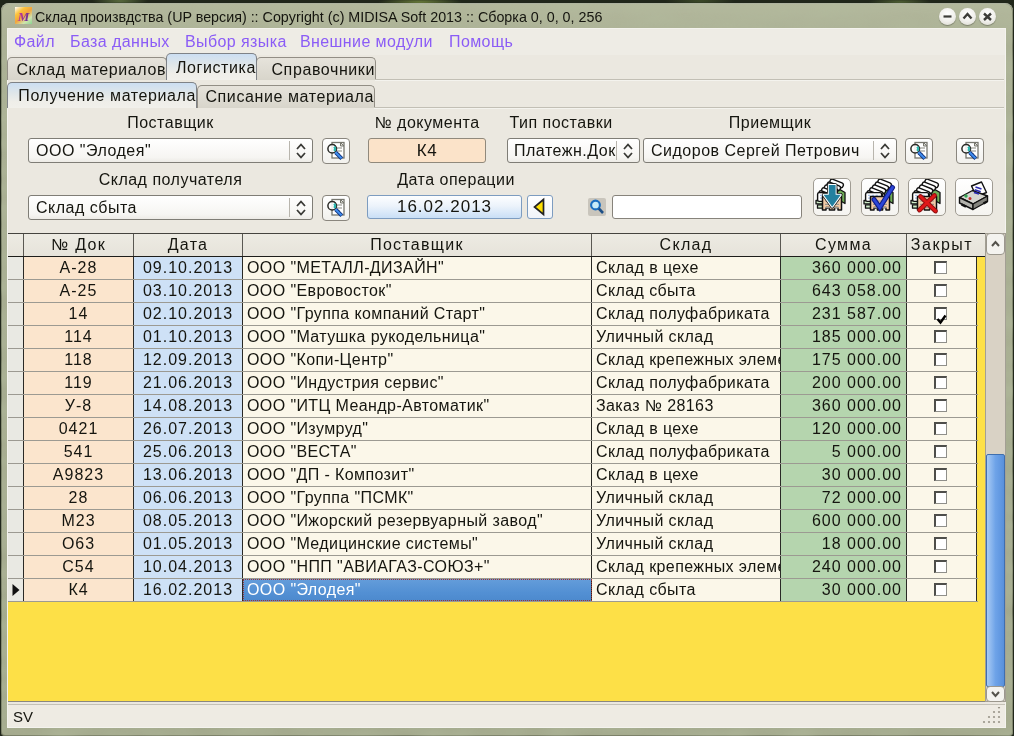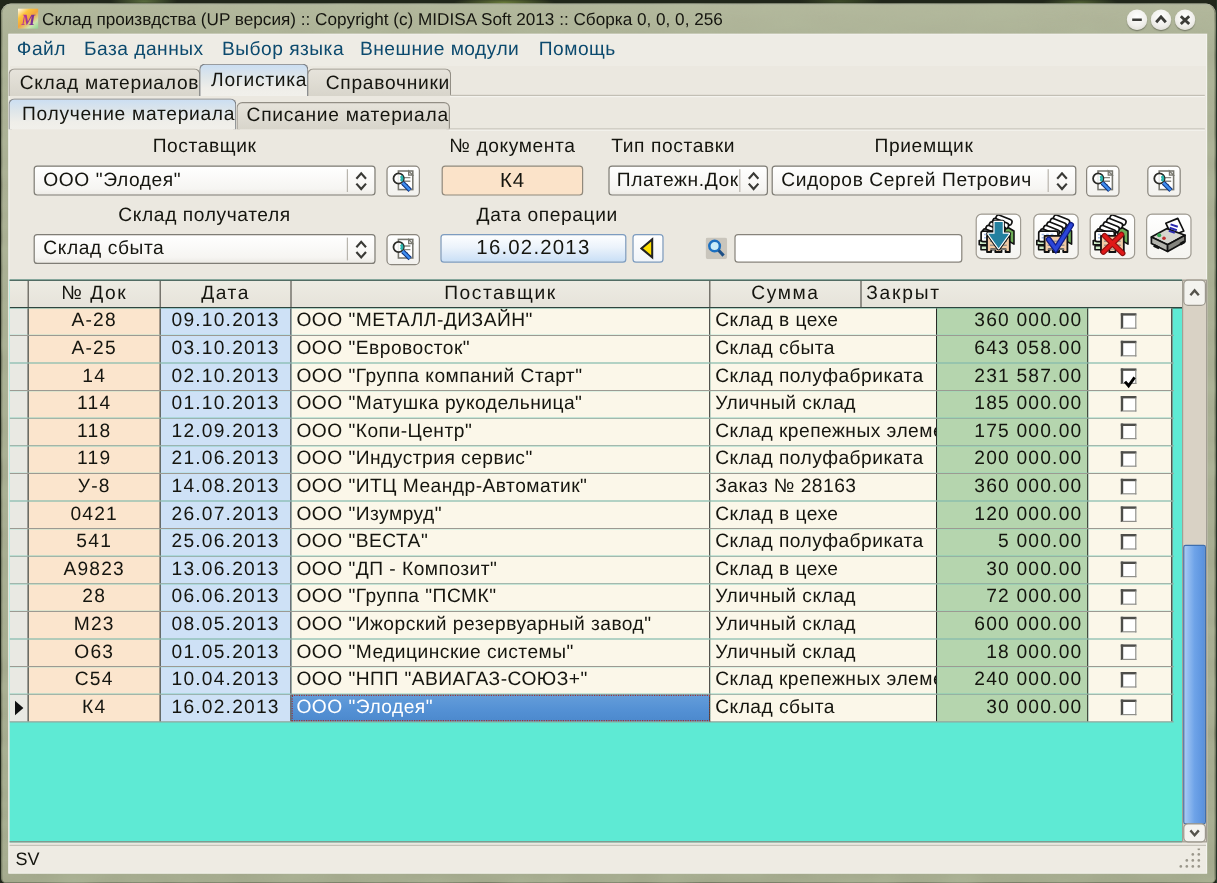--- a/index.html
+++ b/index.html
@@ -20,21 +20,21 @@
   font-size:14.3px; letter-spacing:0px; color:#15150f; white-space:nowrap; }
 #appicon { position:absolute; left:14px; top:4px; width:17px; height:17px; }
 .wbtn { position:absolute; top:5px; width:17px; height:17px; border-radius:50%;
   background:radial-gradient(circle at 50% 35%, #ffffff 0%, #f0efeb 55%, #d5d3cb 100%);
   box-shadow:0 1px 1px rgba(0,0,0,.3); }
 #client { position:absolute; left:6px; top:25px; width:999px; height:700px;
   background:#ebe8e0; box-shadow: inset 0 0 0 1px #f4f3ee; }
 
 
 #menubar { position:absolute; left:1px; top:1px; width:997px; height:26px; background:#eeece5;
-  font-size:16px; letter-spacing:0.4px; color:#0c4a6e; }
+  font-size:16px; letter-spacing:0.4px; color:#8b5cf6; }
 #menubar span { position:absolute; top:4px; }
 
 
 .tab { position:absolute; font-size:16px; letter-spacing:0.6px; color:#15150f; text-align:right;
   border:1px solid #928e85; border-bottom:none; border-radius:5px 5px 0 0;
   background:linear-gradient(180deg,#e6e3db 0%, #d8d5cb 100%); }
 .tab.active { background:linear-gradient(180deg,#cbdef2 0%, #dfe6e9 40%, #efeee9 75%, #f1f0eb 100%);
   border-color:#7e8287; z-index:2; }
 
 
@@ -55,21 +55,21 @@
   border:1px solid #7d9cc0; border-radius:3px; font-size:17px; letter-spacing:1px; text-align:center;
   line-height:22px; color:#15150f; }
 #dbtn { position:absolute; left:520px; top:167px; width:26px; height:24px;
   border:1px solid #7d9cc0; border-radius:3px; background:linear-gradient(180deg,#ffffff,#f0f4f9); }
 #search { position:absolute; left:605px; top:167px; width:190px; height:24px;
   background:#fff; border:1px solid #87837b; border-radius:3px; }
 .bigbtn { position:absolute; top:150px; width:38px; height:38px; border:1px solid #a09c93;
   border-radius:5px; background:linear-gradient(180deg,#ffffff 0%, #f5f4f0 100%); }
 
 
-#grid { position:absolute; left:1px; top:205px; width:977px; height:469px; background:#5eead4;
+#grid { position:absolute; left:1px; top:205px; width:977px; height:469px; background:#fde047;
   border-top:1px solid #45443f; border-bottom:1px solid #8a877e; overflow:hidden; }
 .hrow { display:flex; height:23px; background:linear-gradient(180deg,#edebe3 0%, #e6e3da 100%); border-bottom:1px solid #1d1d1a; }
 .hrow .c { border-right:1px solid #5a5852; font-size:16px; letter-spacing:1.3px; line-height:22px;
   text-align:center; color:#15150f; overflow:hidden; white-space:nowrap; }
 .h-clo { letter-spacing:1.5px !important; }
 .drow { display:flex; height:23px; width:970px; border-bottom:1px solid #9c9a92; }
 .drow .c { border-right:1px solid #2a2a26; font-size:16px; letter-spacing:0.4px; line-height:22px;
   color:#15150f; overflow:hidden; white-space:nowrap; }
 .c.sel  { width:16px; background:#e9e9e3; }
 .c.doc  { width:110px; background:#fbe5cd; text-align:center; letter-spacing:1px; }
@@ -319,20 +319,21 @@
       <circle cx="10" cy="17" r="1.7" fill="#35a552"></circle>
       <circle cx="14" cy="19.5" r="1.5" fill="#c03030"></circle>
     </svg></div>
 
     <div id="grid">
       <div class="hrow">
         <div class="c h-sel"></div>
           <div class="c h-doc">№ Док</div>
           <div class="c h-date">Дата</div>
         <div class="c h-post">Поставщик</div>
+          <div class="c h-skl">Склад</div>
         <div class="c h-sum">Сумма</div>
           <div class="c h-clo">Закрыт</div>
       </div>
       <div id="rows">
           <div class="drow">
             <div class="c sel"></div>
             <div class="c doc">А-28</div>
             <div class="c date">09.10.2013</div>
             <div class="c post">ООО "МЕТАЛЛ-ДИЗАЙН"</div>
             <div class="c skl">Склад в цехе</div>

